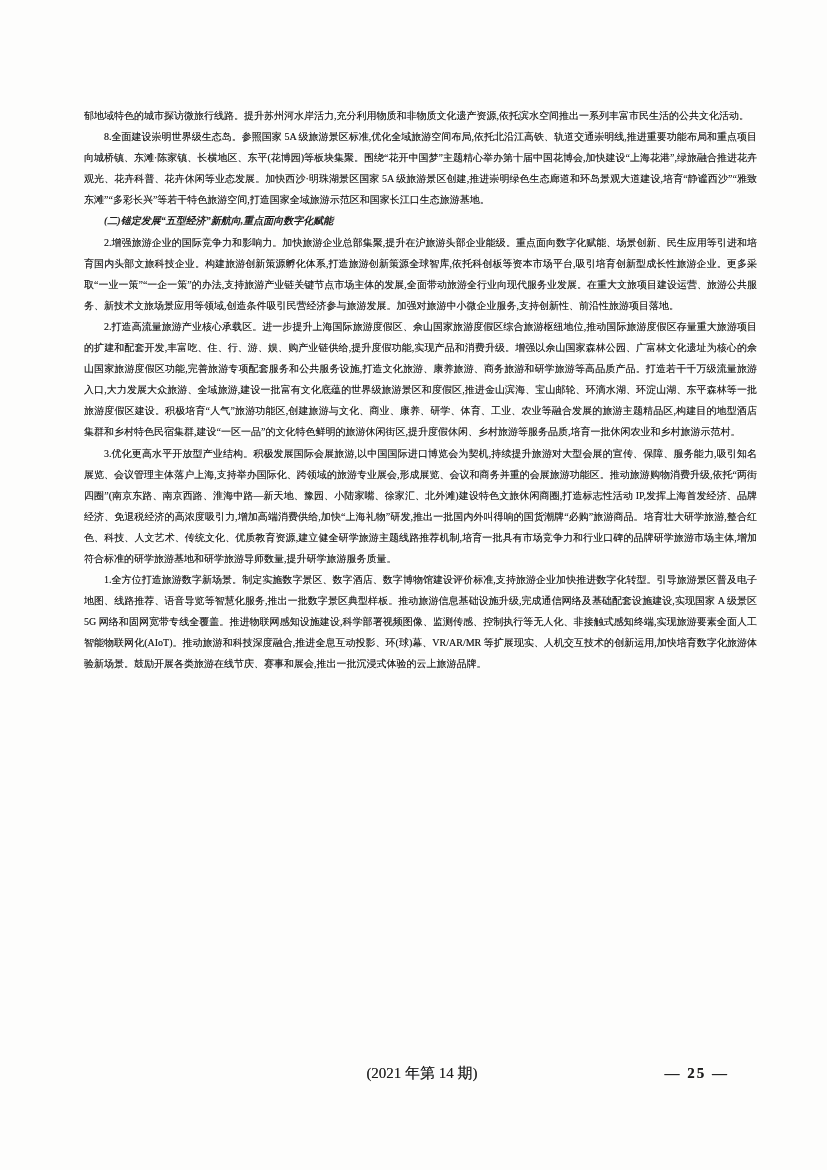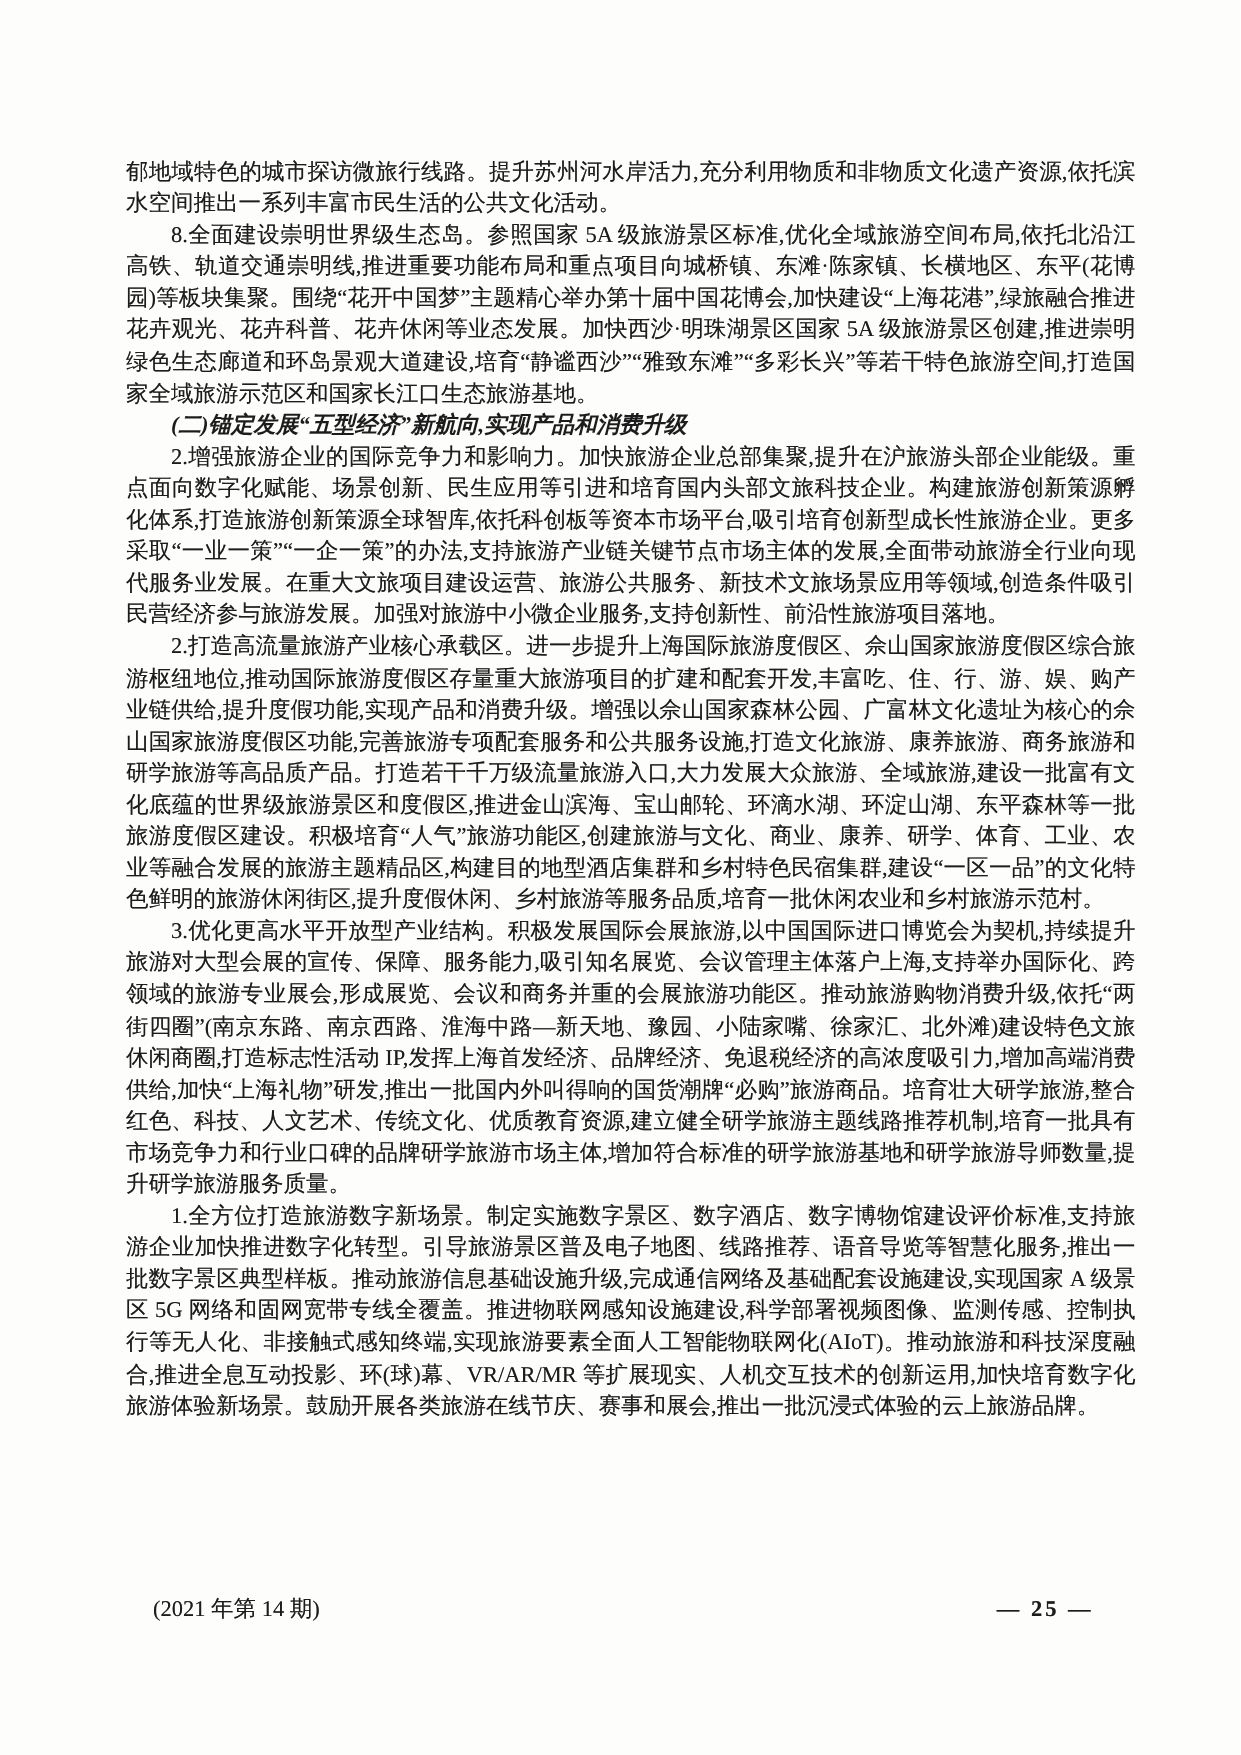--- a/index.html
+++ b/index.html
@@ -19,21 +19,21 @@
   .content {
     position: absolute;
     left: 84px;
     top: 105px;
     width: 673px;
     height: 952px;
     overflow: hidden;
   }
   .para {
     margin: 0;
-    font-size: 15px;
+    font-size: 10px;
     line-height: 21.1px;
     text-align: justify;
     text-justify: inter-character;
     word-break: break-all;
     color: #1c1c1c;
     text-shadow: 0 0 0.4px rgba(20,20,20,0.55);
   }
   .para.indent { text-indent: 2em; }
   .para.heading {
     font-style: italic;
@@ -45,40 +45,41 @@
     left: 84px;
     top: 1062px;
     width: 673px;
     height: 22px;
     font-size: 15px;
     line-height: 22px;
     color: #1c1c1c;
   }
   .footer .issue {
     position: absolute;
-    left: 18px;
+    left: 3px;
     right: 0;
+    text-align: center;
     text-shadow: 0 0 0.4px rgba(20,20,20,0.55);
   }
   .footer .pagenum {
     position: absolute;
     right: 28px;
     letter-spacing: 2px;
     text-shadow: 0 0 0.4px rgba(20,20,20,0.55);
     font-weight: bold;
   }
 </style>
 </head>
 <body>
 
 <div class="page">
   <main class="content" id="paragraphs">
       <p class="para body">郁地域特色的城市探访微旅行线路。提升苏州河水岸活力,充分利用物质和非物质文化遗产资源,依托滨水空间推出一系列丰富市民生活的公共文化活动。</p>
       <p class="para body indent">8.全面建设崇明世界级生态岛。参照国家 5A 级旅游景区标准,优化全域旅游空间布局,依托北沿江高铁、轨道交通崇明线,推进重要功能布局和重点项目向城桥镇、东滩·陈家镇、长横地区、东平(花博园)等板块集聚。围绕“花开中国梦”主题精心举办第十届中国花博会,加快建设“上海花港”,绿旅融合推进花卉观光、花卉科普、花卉休闲等业态发展。加快西沙·明珠湖景区国家 5A 级旅游景区创建,推进崇明绿色生态廊道和环岛景观大道建设,培育“静谧西沙”“雅致东滩”“多彩长兴”等若干特色旅游空间,打造国家全域旅游示范区和国家长江口生态旅游基地。</p>
-      <p class="para heading indent">(二)锚定发展“五型经济”新航向,实现产品和消费升级</p>
+      <p class="para heading indent">(二)锚定发展“五型经济”新航向,重点面向数字化赋能</p>
       <p class="para body indent">2.增强旅游企业的国际竞争力和影响力。加快旅游企业总部集聚,提升在沪旅游头部企业能级。重点面向数字化赋能、场景创新、民生应用等引进和培育国内头部文旅科技企业。构建旅游创新策源孵化体系,打造旅游创新策源全球智库,依托科创板等资本市场平台,吸引培育创新型成长性旅游企业。更多采取“一业一策”“一企一策”的办法,支持旅游产业链关键节点市场主体的发展,全面带动旅游全行业向现代服务业发展。在重大文旅项目建设运营、旅游公共服务、新技术文旅场景应用等领域,创造条件吸引民营经济参与旅游发展。加强对旅游中小微企业服务,支持创新性、前沿性旅游项目落地。</p>
       <p class="para body indent">2.打造高流量旅游产业核心承载区。进一步提升上海国际旅游度假区、佘山国家旅游度假区综合旅游枢纽地位,推动国际旅游度假区存量重大旅游项目的扩建和配套开发,丰富吃、住、行、游、娱、购产业链供给,提升度假功能,实现产品和消费升级。增强以佘山国家森林公园、广富林文化遗址为核心的佘山国家旅游度假区功能,完善旅游专项配套服务和公共服务设施,打造文化旅游、康养旅游、商务旅游和研学旅游等高品质产品。打造若干千万级流量旅游入口,大力发展大众旅游、全域旅游,建设一批富有文化底蕴的世界级旅游景区和度假区,推进金山滨海、宝山邮轮、环滴水湖、环淀山湖、东平森林等一批旅游度假区建设。积极培育“人气”旅游功能区,创建旅游与文化、商业、康养、研学、体育、工业、农业等融合发展的旅游主题精品区,构建目的地型酒店集群和乡村特色民宿集群,建设“一区一品”的文化特色鲜明的旅游休闲街区,提升度假休闲、乡村旅游等服务品质,培育一批休闲农业和乡村旅游示范村。</p>
       <p class="para body indent">3.优化更高水平开放型产业结构。积极发展国际会展旅游,以中国国际进口博览会为契机,持续提升旅游对大型会展的宣传、保障、服务能力,吸引知名展览、会议管理主体落户上海,支持举办国际化、跨领域的旅游专业展会,形成展览、会议和商务并重的会展旅游功能区。推动旅游购物消费升级,依托“两街四圈”(南京东路、南京西路、淮海中路—新天地、豫园、小陆家嘴、徐家汇、北外滩)建设特色文旅休闲商圈,打造标志性活动 IP,发挥上海首发经济、品牌经济、免退税经济的高浓度吸引力,增加高端消费供给,加快“上海礼物”研发,推出一批国内外叫得响的国货潮牌“必购”旅游商品。培育壮大研学旅游,整合红色、科技、人文艺术、传统文化、优质教育资源,建立健全研学旅游主题线路推荐机制,培育一批具有市场竞争力和行业口碑的品牌研学旅游市场主体,增加符合标准的研学旅游基地和研学旅游导师数量,提升研学旅游服务质量。</p>
       <p class="para body indent">1.全方位打造旅游数字新场景。制定实施数字景区、数字酒店、数字博物馆建设评价标准,支持旅游企业加快推进数字化转型。引导旅游景区普及电子地图、线路推荐、语音导览等智慧化服务,推出一批数字景区典型样板。推动旅游信息基础设施升级,完成通信网络及基础配套设施建设,实现国家 A 级景区 5G 网络和固网宽带专线全覆盖。推进物联网感知设施建设,科学部署视频图像、监测传感、控制执行等无人化、非接触式感知终端,实现旅游要素全面人工智能物联网化(AIoT)。推动旅游和科技深度融合,推进全息互动投影、环(球)幕、VR/AR/MR 等扩展现实、人机交互技术的创新运用,加快培育数字化旅游体验新场景。鼓励开展各类旅游在线节庆、赛事和展会,推出一批沉浸式体验的云上旅游品牌。</p>
     </main>
   <footer class="footer">
     <span class="issue">(2021 年第 14 期)</span>
     <span class="pagenum">— 25 —</span>
   </footer>
 </div>

